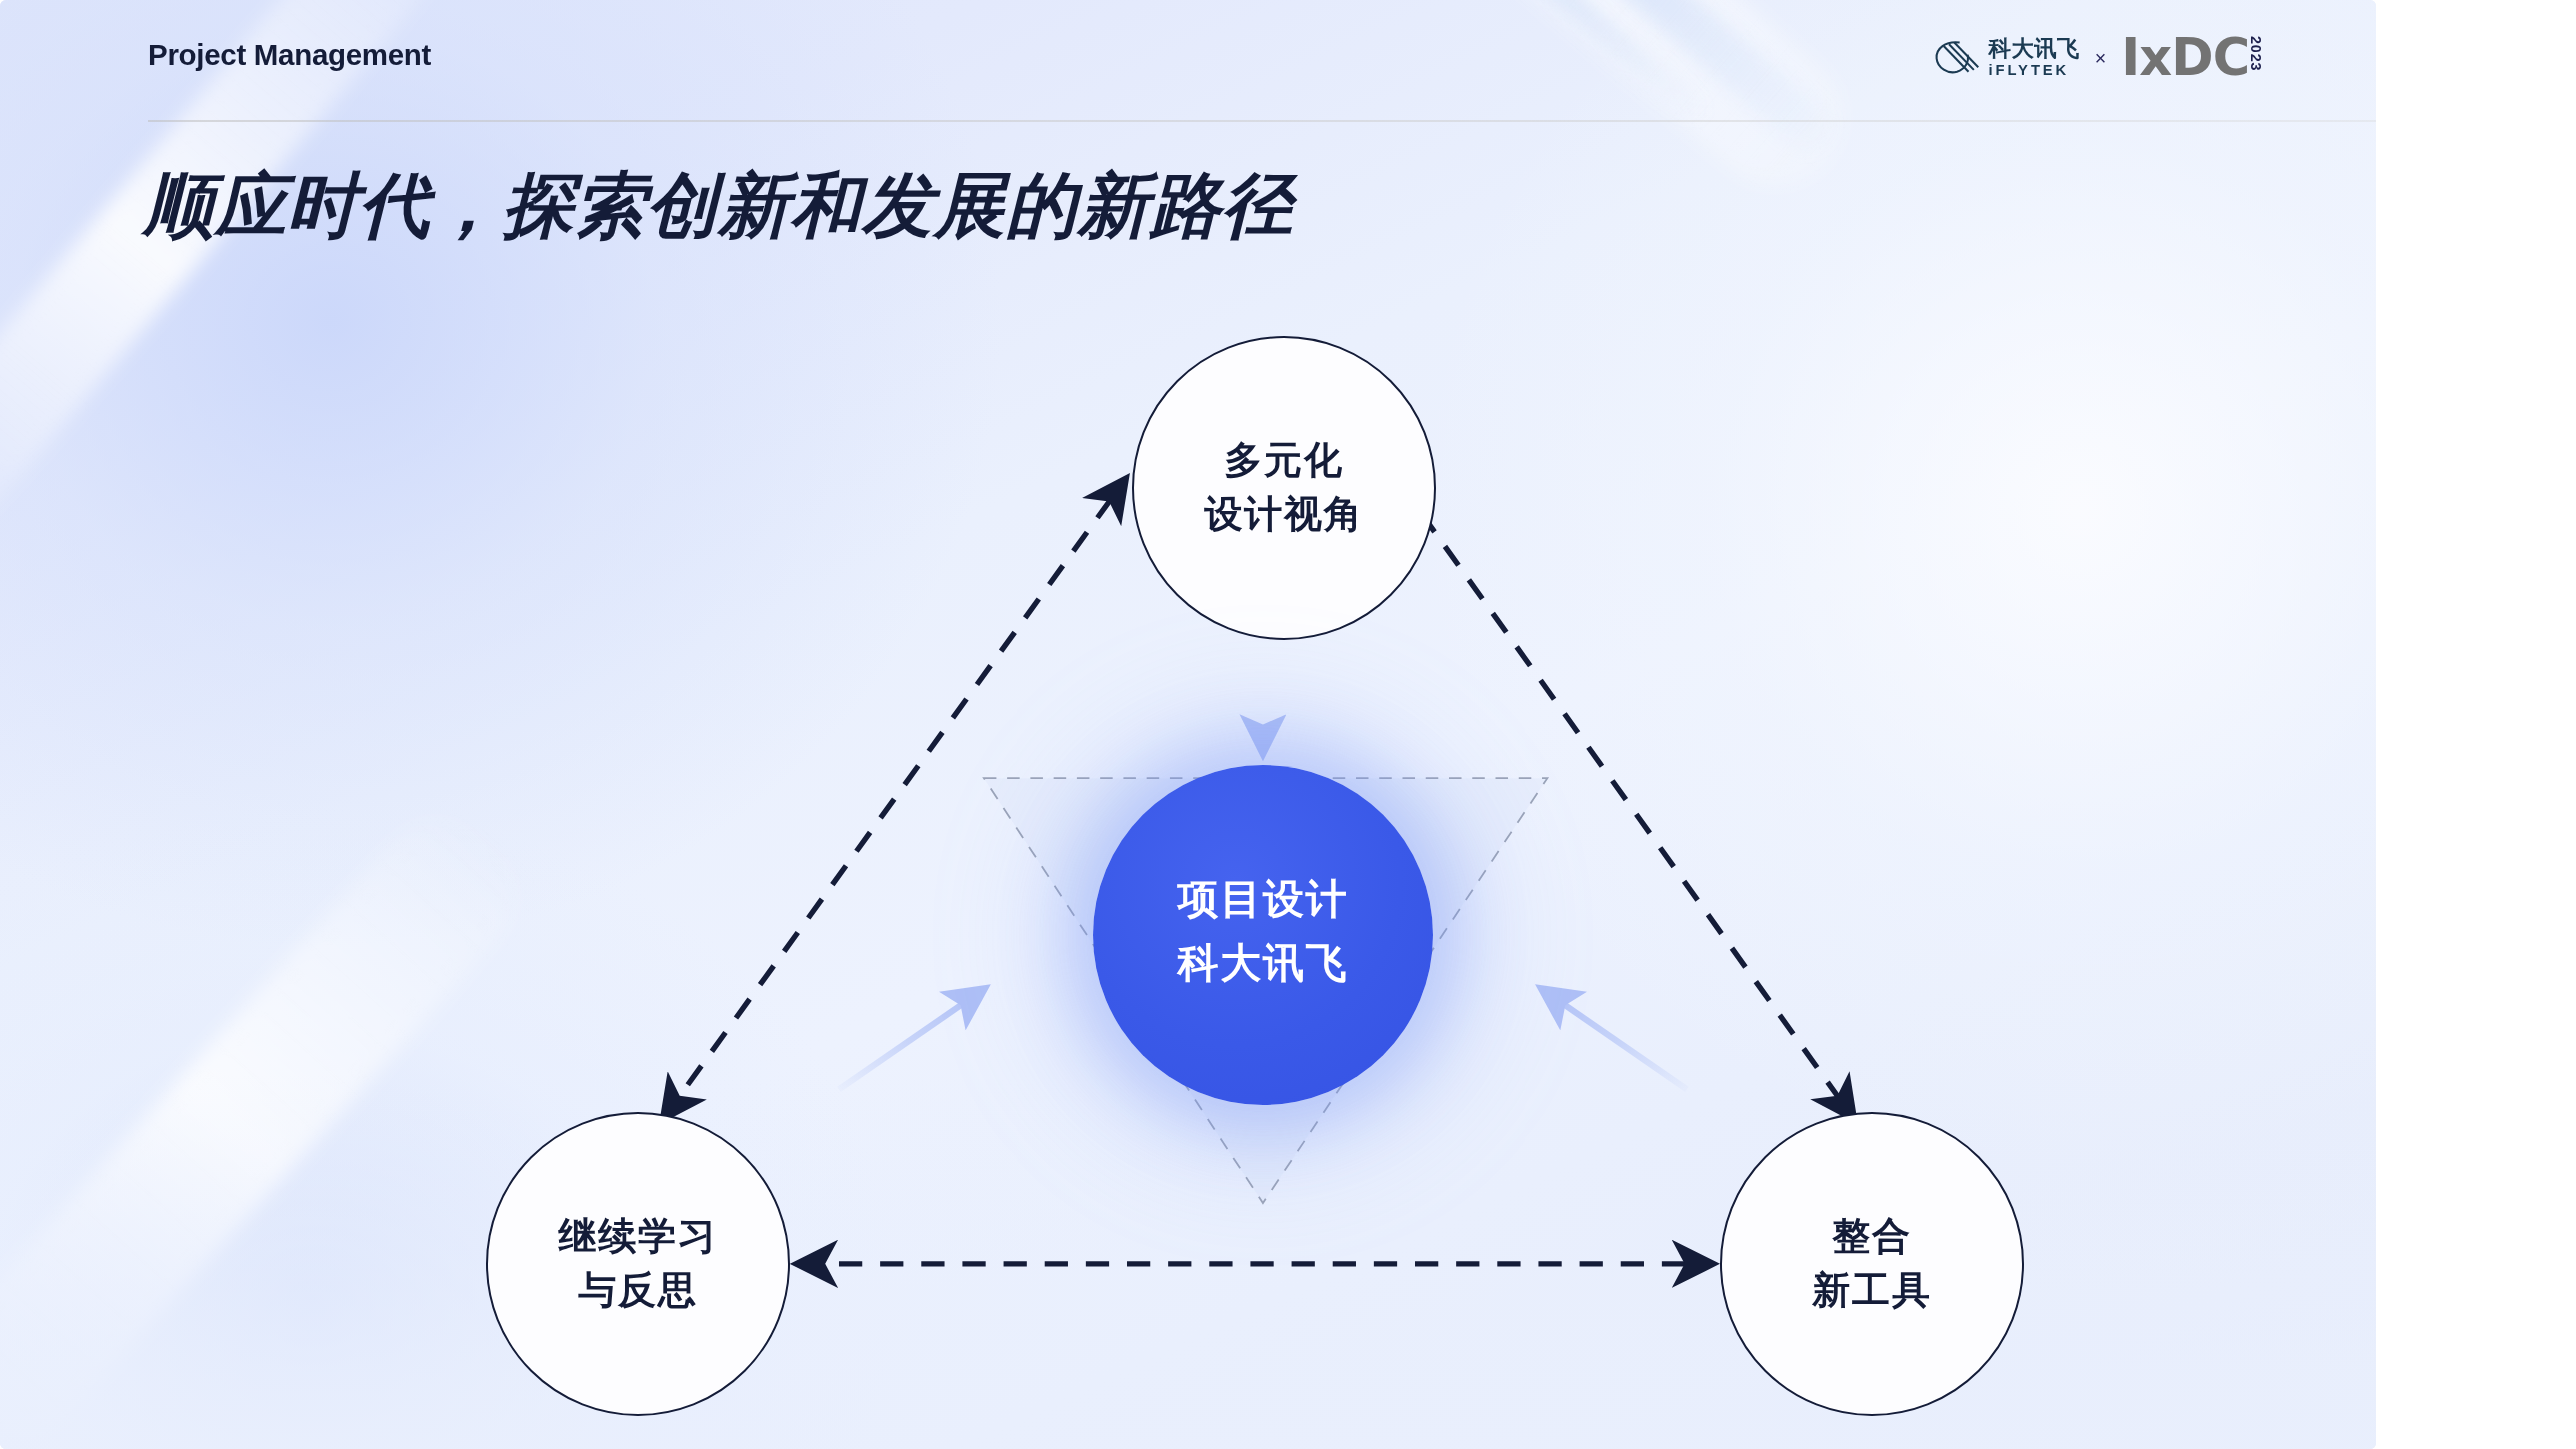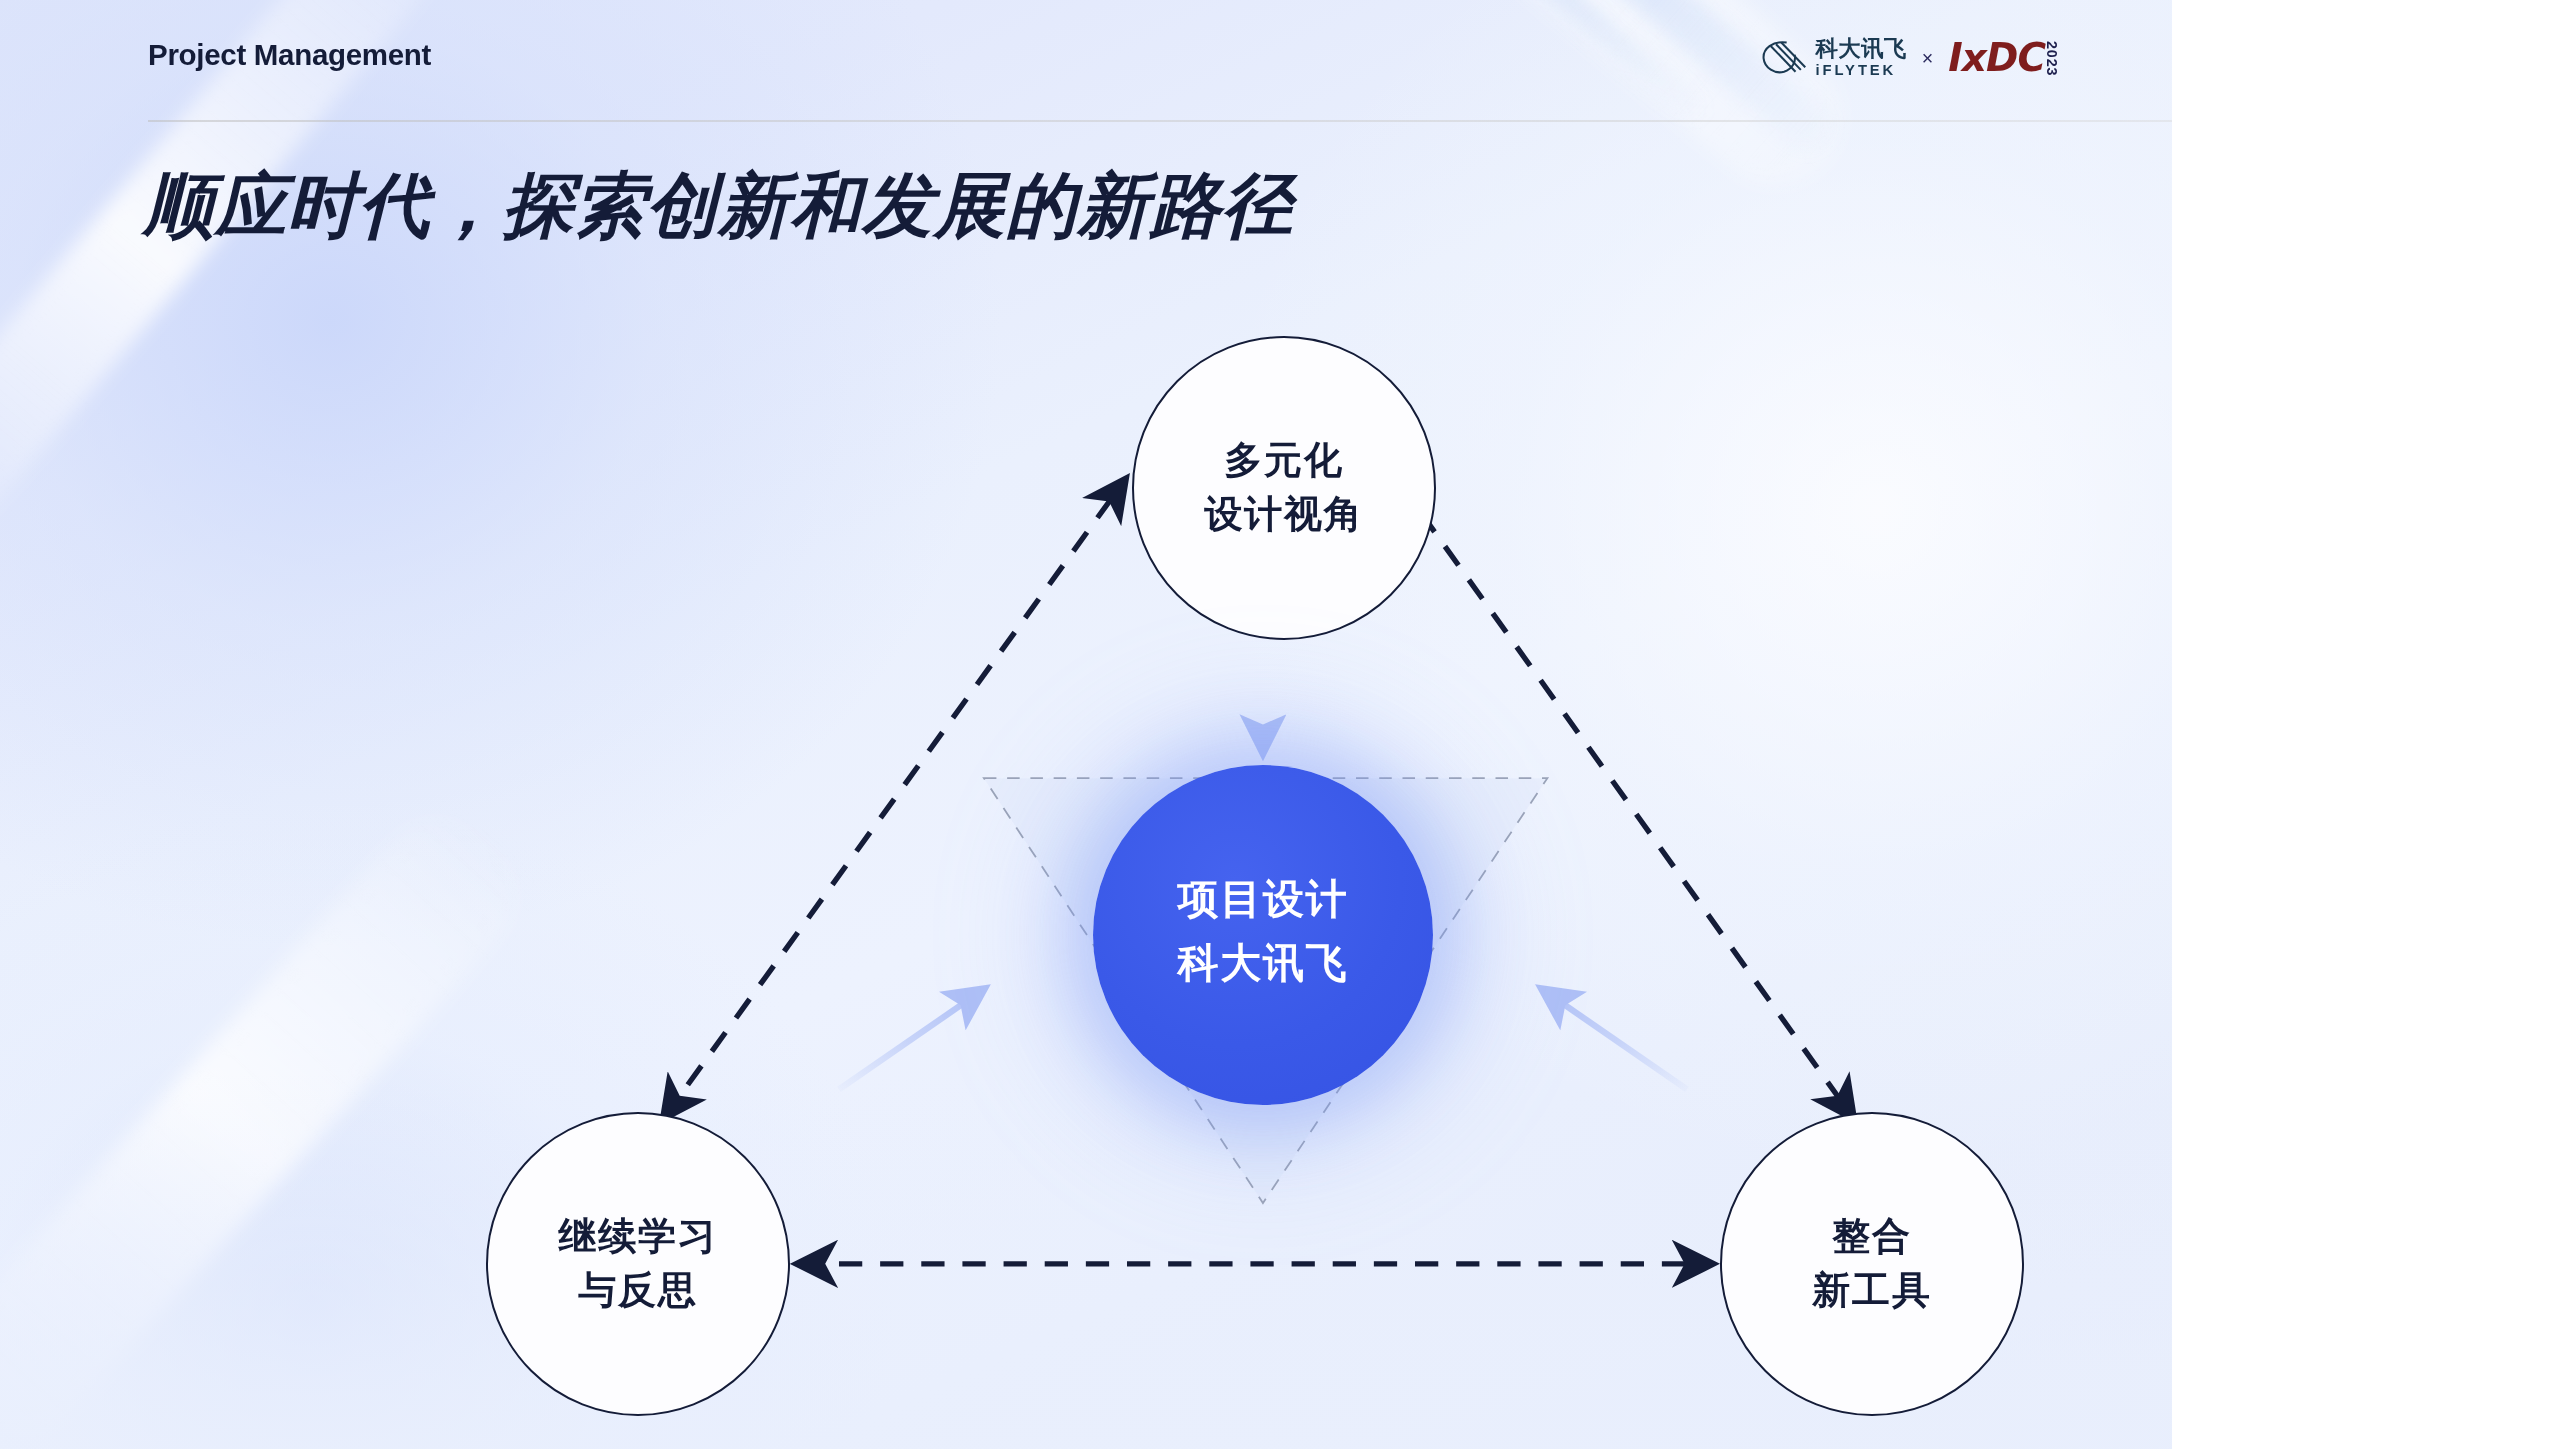--- a/index.html
+++ b/index.html
@@ -2,25 +2,26 @@
 <html style="font-size:14.3px"><head>
 <meta charset="utf-8">
 <style>
   html, body {
     margin: 0;
     padding: 0;
     background: #ffffff;
   }
   #slide {
     position: relative;
-    width: 2172px;
+    width: 2376px;
     height: 1449px;
     overflow: hidden;
     font-family: "Liberation Sans", "DejaVu Sans", sans-serif;
     background: #e9effc;
+    border-radius: 6px;
   }
   
   .bg-base {
     position: absolute; inset: 0;
     background:
       linear-gradient(155deg,
         #dfe6fb 0%,
         #e3e9fc 18%,
         #eaf0fd 38%,
         #edf2fe 56%,
@@ -151,27 +152,26 @@
     font-size: 19.7px;
     color: #2b2a5e;
     font-weight: 500;
   }
   .logo-ixdc {
     display: flex;
     align-items: flex-start;
     gap: 3.6px;
   }
   .ixdc-word {
-    font-size: 39px;
-    font-weight: bold;
-    color: #7f1d1d;
+    font-size: 51px;
+    font-weight: bold;
+    color: #737373;
     letter-spacing: -0.9px;
     line-height: 0.95;
     font-family: "DejaVu Sans", sans-serif;
-    font-style: italic;
   }
   .ixdc-year {
     font-size: 14.3px;
     font-weight: bold;
     color: #1d1f4d;
     letter-spacing: 0.9px;
     transform: rotate(90deg);
     transform-origin: left top;
     margin-left: 10.7px;
     margin-top: 1.8px;

